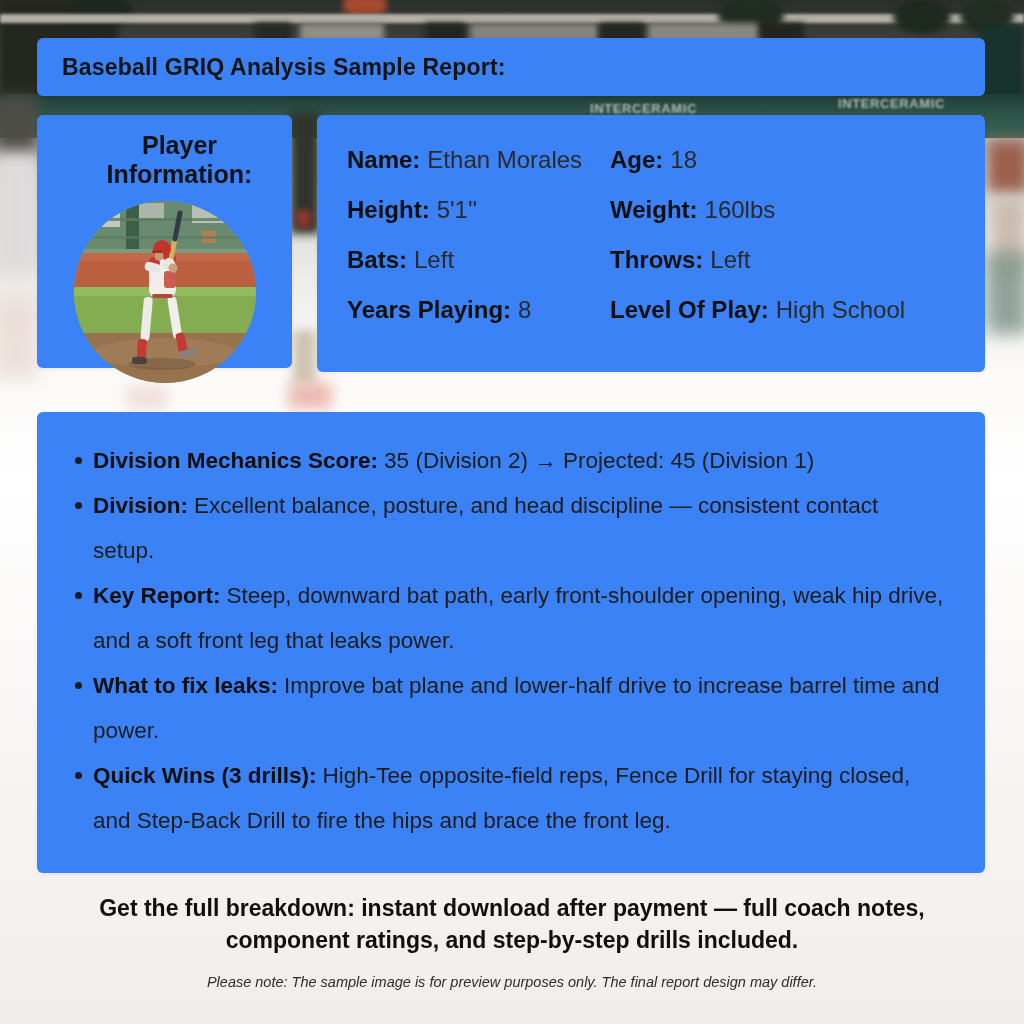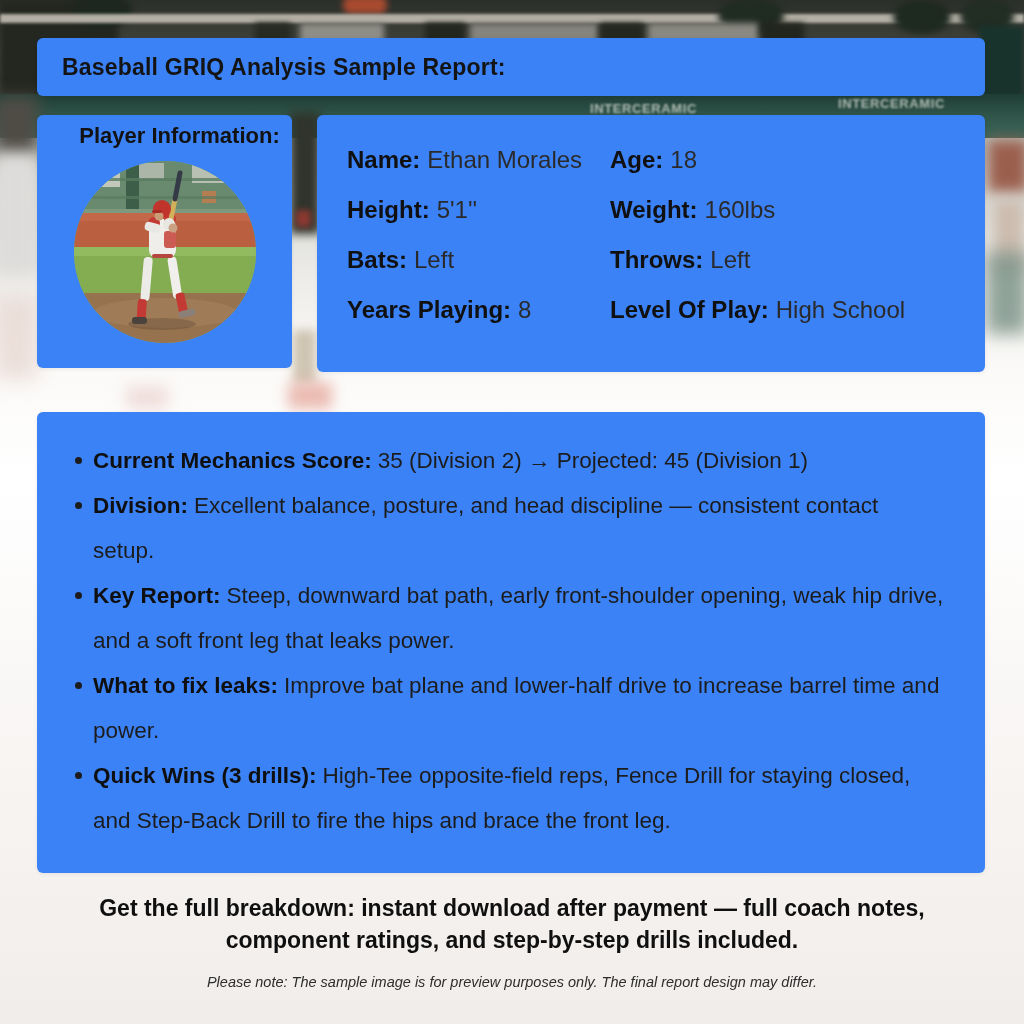--- a/index.html
+++ b/index.html
@@ -16,21 +16,21 @@
   #bg-wall{left:0;top:94px;width:1024px;height:46px;background:linear-gradient(180deg,#1f3d35 0%,#2f5449 45%,#3e685a 100%);}
   .wall-text{position:absolute;color:rgba(224,228,222,.72);font-weight:bold;font-size:13px;letter-spacing:.6px;filter:blur(.8px);white-space:nowrap;text-align:right;}
   #bg-mid{left:0;top:138px;width:1024px;height:345px;background:linear-gradient(180deg,#b9bfb7 0%,#d7d8d2 16%,#eeedea 42%,#fbfaf8 68%,#ffffff 100%);}
   #bg-bottom{left:0;top:480px;width:1024px;height:544px;background:linear-gradient(180deg,#ffffff 0%,#f7f4f2 55%,#f1edea 100%);}
   .blob{position:absolute;z-index:1;}
   
   .card{position:absolute;background:#3b82f6;border-radius:6px;box-shadow:0 1px 4px rgba(0,0,0,.07);z-index:2;box-sizing:border-box;}
   #title-card{left:37px;top:38px;width:948px;height:58px;display:flex;align-items:center;padding-left:25px;}
   #title-card h1{margin:0;font-size:23px;font-weight:700;color:#141414;letter-spacing:.2px;}
   #player-card{left:37px;top:115px;width:255px;height:253px;text-align:center;}
-  #player-card h2{margin:8px 0 0 0;font-size:22px;font-weight:700;color:#121212;padding-left:30px;}
+  #player-card h2{margin:16px 0 0 0;font-size:25px;font-weight:700;color:#121212;padding-left:30px;}
   #photo{width:182px;height:182px;border-radius:50%;overflow:hidden;margin:12px auto 0;position:relative;background:#84ad52;}
   #details-card{left:317px;top:115px;width:668px;height:257px;padding:20px 10px 0 30px;display:grid;grid-template-columns:263px 1fr;grid-auto-rows:50px;align-items:center;}
   .field{font-size:24px;color:#2a2a2a;white-space:nowrap;}
   .field b{font-weight:700;color:#101010;margin-right:7px;}
   #summary-card{left:37px;top:412px;width:948px;height:461px;padding:26px 40px 0 37px;}
   #summary-card ul{list-style:none;margin:0;padding:0;}
   #summary-card li{position:relative;padding-left:19px;font-size:22.5px;line-height:45px;color:#1c1c1c;}
   #summary-card li::before{content:"";position:absolute;left:1px;top:19px;width:7px;height:7px;border-radius:50%;background:#1c1c1c;}
   .bullet-label{font-weight:700;color:#0f0f0f;margin-right:6px;}
   
@@ -135,21 +135,21 @@
   <div class="field"><b>Height:</b><span>5'1''</span></div>
   <div class="field"><b>Weight:</b><span>160lbs</span></div>
   <div class="field"><b>Bats:</b><span>Left</span></div>
   <div class="field"><b>Throws:</b><span>Left</span></div>
   <div class="field"><b>Years Playing:</b><span>8</span></div>
   <div class="field"><b>Level Of Play:</b><span>High School</span></div>
 </div>
 
 <div class="card" id="summary-card">
   <ul>
-    <li><span class="bullet-label">Current Mechanics Score:</span><span>35 (Division 2) → Projected: 45 (Division 1)</span></li>
+    <li><span class="bullet-label">Division Mechanics Score:</span><span>35 (Division 2) → Projected: 45 (Division 1)</span></li>
     <li><span class="bullet-label">Division:</span><span>Excellent balance, posture, and head discipline — consistent contact setup.</span></li>
     <li><span class="bullet-label">Key Report:</span><span>Steep, downward bat path, early front-shoulder opening, weak hip drive, and a soft front leg that leaks power.</span></li>
     <li><span class="bullet-label">What to fix leaks:</span><span>Improve bat plane and lower-half drive to increase barrel time and power.</span></li>
     <li><span class="bullet-label">Quick Wins (3 drills):</span><span>High-Tee opposite-field reps, Fence Drill for staying closed, and Step-Back Drill to fire the hips and brace the front leg.</span></li>
   </ul>
 </div>
 
 <div id="footer-cta">Get the full breakdown: instant download after payment — full coach notes, component ratings, and step-by-step drills included.</div>
 <div id="footer-note">Please note: The sample image is for preview purposes only. The final report design may differ.</div>
 

